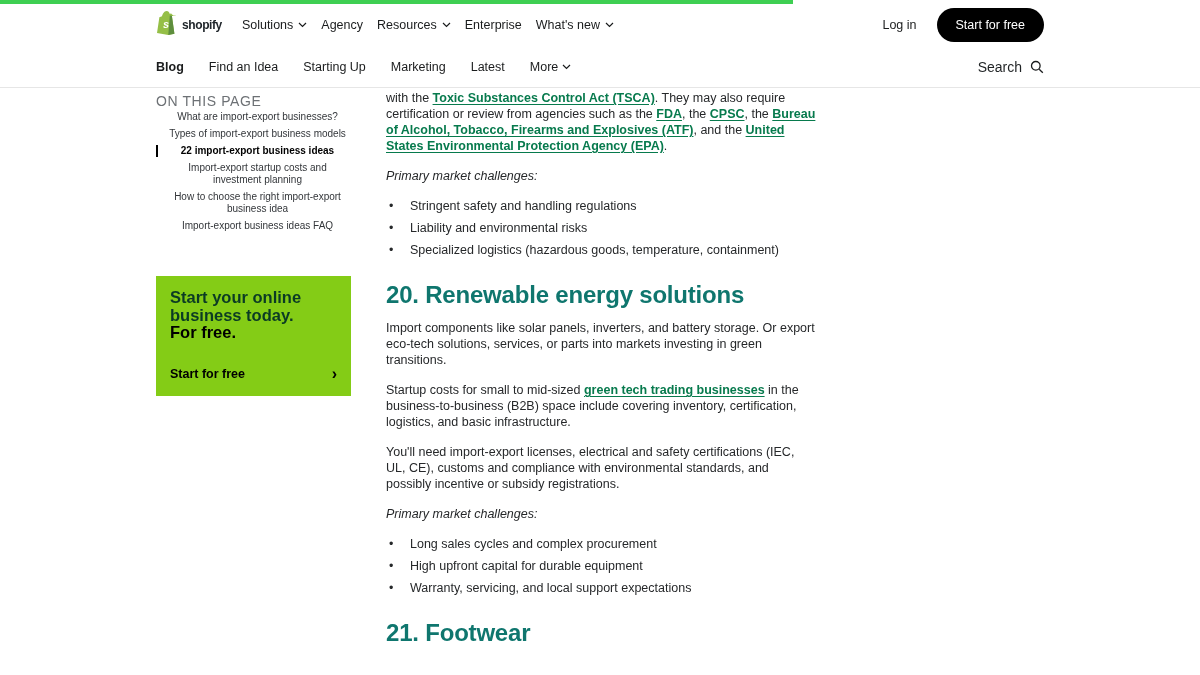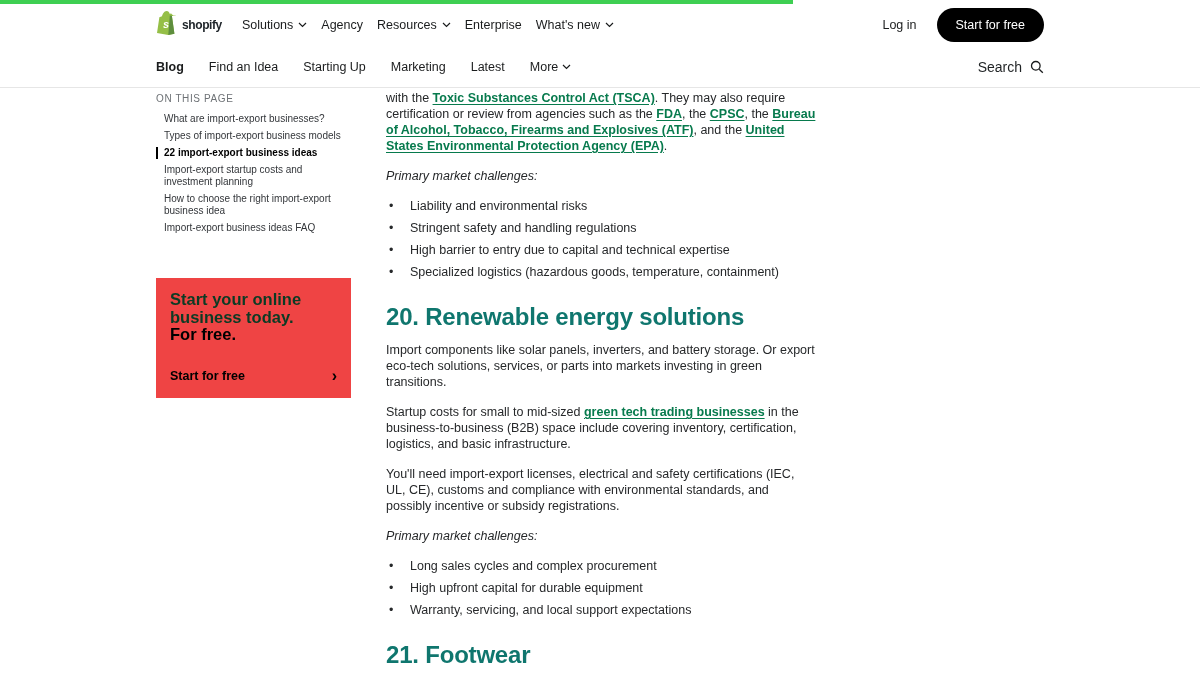--- a/index.html
+++ b/index.html
@@ -26,28 +26,28 @@
     border-bottom:1px solid #e6e6e6; }
   .subnav-item { font-size:12.5px; color:#1a1c1d; cursor:pointer; text-decoration:none; display:flex; align-items:center; gap:4px; }
   .subnav-item.bold { font-weight:700; }
   .subnav-search { margin-left:auto; display:flex; align-items:center; gap:8px; font-size:14px; cursor:pointer;text-align:center; }
 
   
   .content { display:flex; gap:35px; padding:2px 156px 0; align-items:flex-start; }
 
   
   .sidebar { width:195px; flex:0 0 195px; }
-  .sidebar-title { font-size:10px; color:#6d7175; letter-spacing:0.6px; margin:3px 0 9px; }
-  .toc-list { list-style:none; margin:0; padding:0; }
+  .sidebar-title { font-size:14px; color:#6d7175; letter-spacing:0.6px; margin:3px 0 2px; }
+  .toc-list { list-style:none; margin:0; padding:0;text-align:center; }
   .toc-item { font-size:10px; line-height:12px; color:#33363a; padding-left:6px;
     border-left:2px solid transparent; margin-bottom:5px; cursor:pointer; }
   .toc-item.active { border-left-color:#000; color:#000; font-weight:600; }
 
   
-  .cta-card { margin-top:44px; width:195px; background:#ef4444; padding:13px 14px 14px; }
+  .cta-card { margin-top:44px; width:195px; background:#84cc16; padding:13px 14px 14px; }
   .card-title { font-size:16.5px; line-height:17.5px; font-weight:700; color:#0b3b24; }
   .card-title.strong { color:#000; }
   .card-action { margin-top:24px; display:flex; align-items:center; justify-content:space-between;
     font-size:12.5px; font-weight:600; color:#000; cursor:pointer; }
   .card-arrow { font-size:16px; line-height:1; font-weight:700; }
 
   
   .article { width:430px; flex:0 0 430px; font-size:12.5px; line-height:16px; color:#26282a; }
   .article p { margin:0 0 14px; }
   .challenges { font-style:italic; margin:16px 0 14px; }
@@ -150,23 +150,22 @@
     </div>
   </aside>
 
   <article class="article">
 
     <p><span>with the </span><a class="textlink">Toxic Substances Control Act (TSCA)</a><span>. They may also require certification or review from agencies such as the </span><a class="textlink">FDA</a><span>, the </span><a class="textlink">CPSC</a><span>, the </span><a class="textlink">Bureau of Alcohol, Tobacco, Firearms and Explosives (ATF)</a><span>, and the </span><a class="textlink">United States Environmental Protection Agency (EPA)</a><span>.</span></p>
 
     <p class="challenges">Primary market challenges:</p>
 
     <ul class="bullets">
+      <li>Stringent safety and handling regulations</li>
       <li>Liability and environmental risks</li>
-      <li>Stringent safety and handling regulations</li>
-      <li>High barrier to entry due to capital and technical expertise</li>
       <li>Specialized logistics (hazardous goods, temperature, containment)</li>
     </ul>
 
     <h2 class="section-heading">20. Renewable energy solutions</h2>
 
     <p>Import components like solar panels, inverters, and battery storage. Or export eco-tech solutions, services, or parts into markets investing in green transitions.</p>
 
     <p><span>Startup costs for small to mid-sized </span><a class="textlink">green tech trading businesses</a><span> in the business-to-business (B2B) space include covering inventory, certification, logistics, and basic infrastructure.</span></p>
 
     <p>You'll need import-export licenses, electrical and safety certifications (IEC, UL, CE), customs and compliance with environmental standards, and possibly incentive or subsidy registrations.</p>

